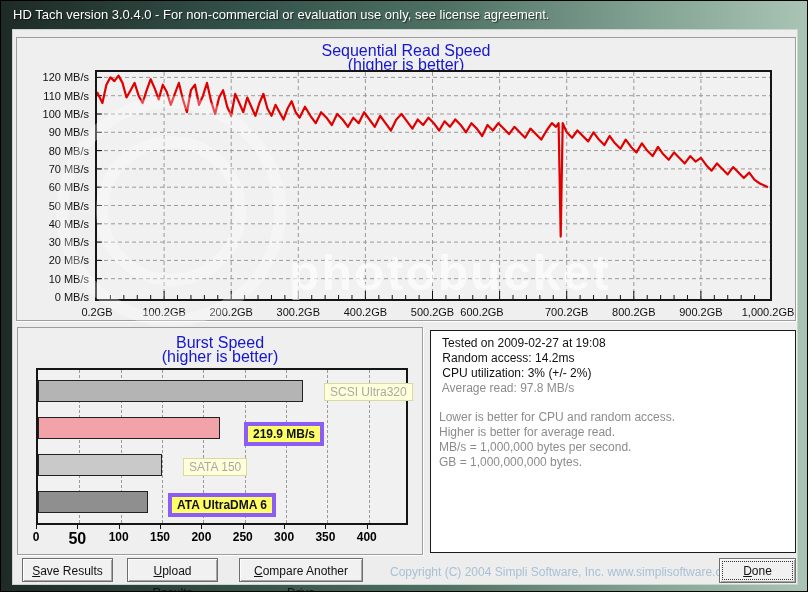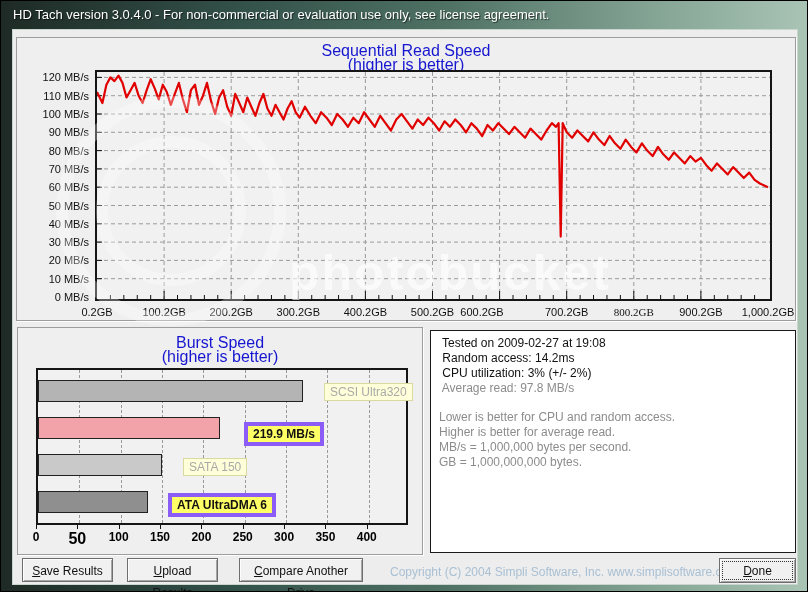--- a/index.html
+++ b/index.html
@@ -170,21 +170,21 @@
       </div>
       <div class="xlabels-read" id="read-xlabels">
           <div style="left: 80px;">0.2GB</div>
           <div style="left: 147.1px;">100.2GB</div>
           <div style="left: 214.2px;">200.2GB</div>
           <div style="left: 281.3px;">300.2GB</div>
           <div style="left: 348.4px;">400.2GB</div>
           <div style="left: 415.5px;">500.2GB</div>
           <div style="left: 465px;">600.2GB</div>
           <div style="left: 549.7px;">700.2GB</div>
-          <div style="left: 616.8px; font-family: Liberation Serif, serif;">800.2GB</div>
+          <div style="left: 616.8px;">800.2GB</div>
           <div style="left: 683.9px;">900.2GB</div>
           <div style="left: 751px;">1,000.2GB</div>
         </div>
     </div>
 
     <div class="panel panel-burst">
       <div class="chart-title" style="top:6px;">Burst Speed</div>
       <div class="chart-title" style="top:20px;">(higher is better)</div>
       <div class="burst-plot" id="burst-plot">
           <div class="vgrid" style="left: 41.3483px;"></div>

